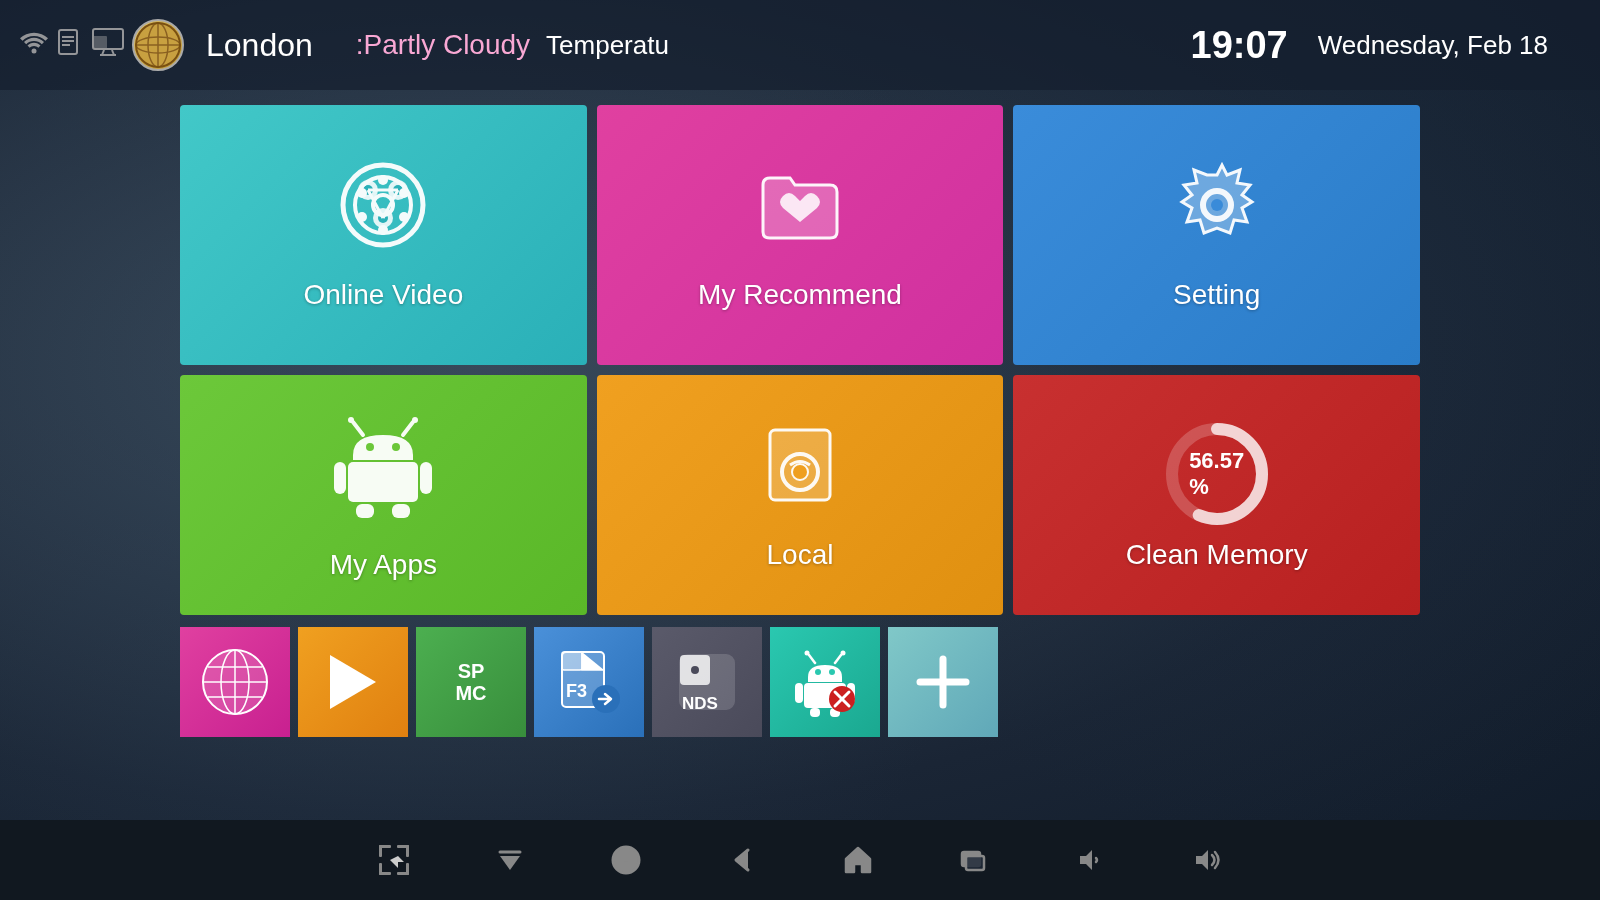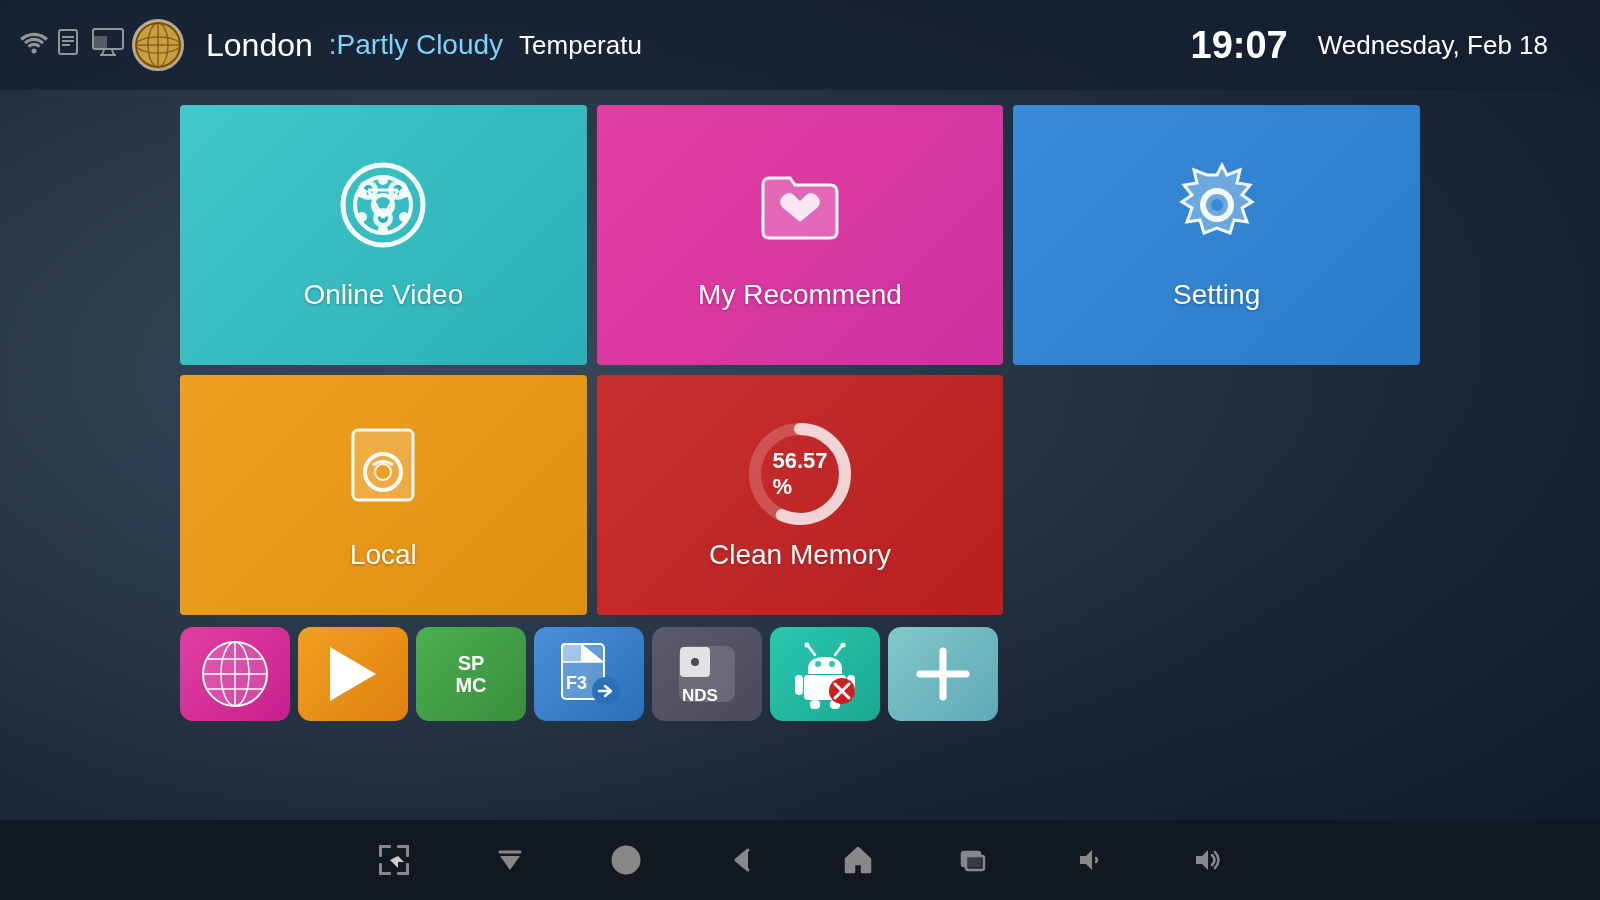--- a/index.html
+++ b/index.html
@@ -75,23 +75,24 @@
       padding-left: 10px;
     }
 
     .city-name {
       color: #ffffff;
       font-size: 32px;
       font-weight: 400;
     }
 
     .weather-desc {
-      color: #7dd3fc;
+      color: #f9a8d4;
       font-size: 28px;
       font-weight: 300;
+      margin-left: 27px;
     }
 
     .temp-label {
       color: #ffffff;
       font-size: 26px;
       font-weight: 300;
     }
 
     .time-display {
       color: #ffffff;
@@ -210,22 +211,22 @@
     .bottom-apps {
       display: flex;
       gap: 8px;
       justify-content: flex-start;
       padding: 0 0 0 0;
       margin-left: 0;
     }
 
     .app-icon-tile {
       width: 110px;
-      height: 94px;
-      border-radius: 13px;
+      height: 110px;
+      border-radius: 0;
       display: flex;
       align-items: center;
       justify-content: center;
       cursor: pointer;
       font-size: 50px;
       overflow: hidden;
       position: relative;
     }
 
     .app-icon-tile svg {
@@ -373,20 +374,48 @@
       <div class="tile-icon">
         <svg viewBox="0 0 90 90" fill="none">
           <path d="M45 15 L50 5 L55 15 L68 10 L65 23 L78 25 L70 35 L80 42 L70 48 L75 62 L62 60 L58 73 L45 68 L32 73 L28 60 L15 62 L20 48 L10 42 L20 35 L12 25 L25 23 L22 10 L35 15 Z" fill="rgba(255,255,255,0.3)" stroke="white" stroke-width="3"></path>
           <circle cx="45" cy="45" r="14" fill="none" stroke="white" stroke-width="6"></circle>
           <circle cx="45" cy="45" r="6" fill="#3a8cda"></circle>
         </svg>
       </div>
       <span class="tile-label">Setting</span>
     </div>
 
+    <div class="app-tile tile-my-apps">
+      <div class="tile-icon tile-icon-large">
+        <svg viewBox="0 0 110 110" fill="white">
+
+          <line x1="35" y1="25" x2="25" y2="12" stroke="white" stroke-width="4" stroke-linecap="round"></line>
+          <circle cx="23" cy="10" r="3" fill="white"></circle>
+
+          <line x1="75" y1="25" x2="85" y2="12" stroke="white" stroke-width="4" stroke-linecap="round"></line>
+          <circle cx="87" cy="10" r="3" fill="white"></circle>
+
+          <path d="M25 45 Q25 25 55 25 Q85 25 85 45 L85 50 L25 50 Z" fill="white"></path>
+
+          <circle cx="42" cy="37" r="4" fill="#6cc83a"></circle>
+          <circle cx="68" cy="37" r="4" fill="#6cc83a"></circle>
+
+          <rect x="20" y="52" width="70" height="40" rx="5" fill="white"></rect>
+
+          <rect x="6" y="52" width="12" height="32" rx="6" fill="white"></rect>
+
+          <rect x="92" y="52" width="12" height="32" rx="6" fill="white"></rect>
+
+          <rect x="28" y="94" width="18" height="14" rx="6" fill="white"></rect>
+
+          <rect x="64" y="94" width="18" height="14" rx="6" fill="white"></rect>
+        </svg>
+      </div>
+      <span class="tile-label">My Apps</span>
+    </div>
 
     <div class="app-tile tile-local">
       <div class="tile-icon">
         <svg viewBox="0 0 90 90" fill="none">
 
           <rect x="15" y="10" width="60" height="70" rx="5" fill="rgba(255,255,255,0.2)" stroke="white" stroke-width="3"></rect>
           <circle cx="45" cy="52" r="18" fill="none" stroke="white" stroke-width="4"></circle>
           <circle cx="45" cy="52" r="7" fill="none" stroke="white" stroke-width="4"></circle>
 
           <circle cx="45" cy="52" r="7" fill="#f0a020"></circle>

